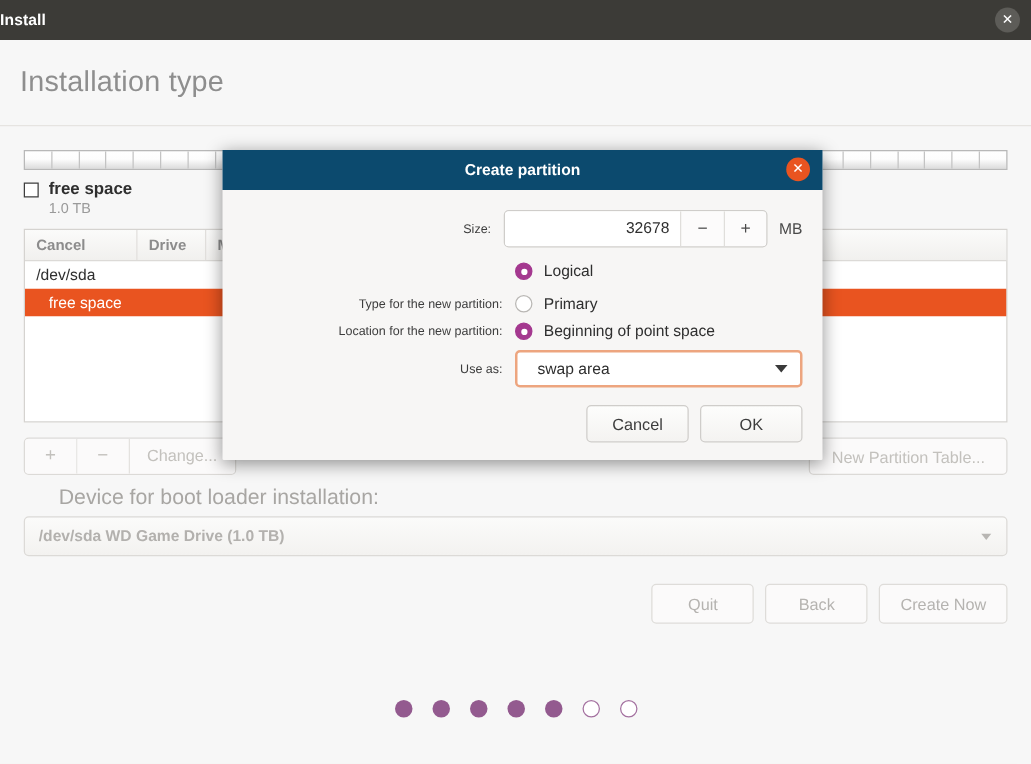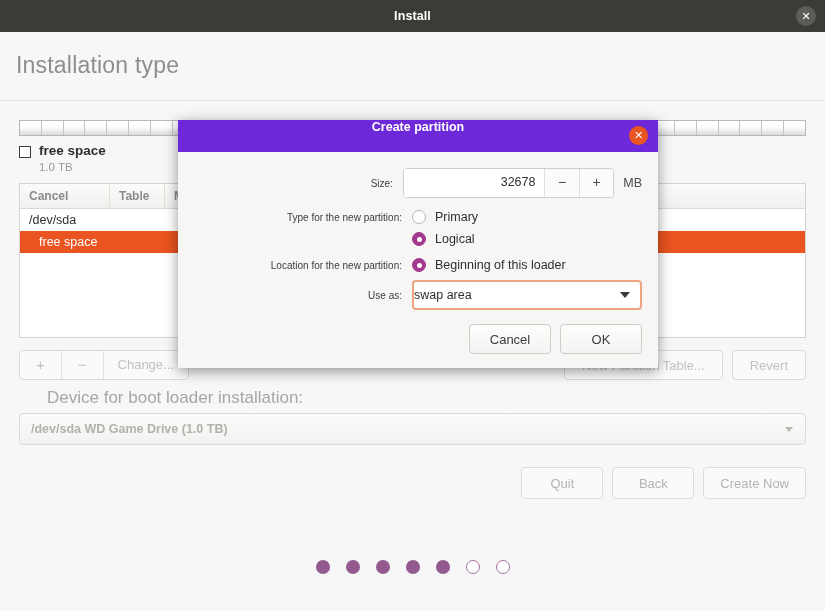--- a/index.html
+++ b/index.html
@@ -24,21 +24,21 @@
   }
 
   
   .titlebar {
     position: absolute;
     left: 0; top: 0;
     width: 825px; height: 32px;
     background: #3c3b37;
     display: flex;
     align-items: center;
-    justify-content: center;
+    justify-content: flex-start;
   }
   .titlebar-title {
     color: #ffffff;
     font-size: 12.5px;
     font-weight: bold;
     letter-spacing: 0.1px;
   }
   .win-close {
     position: absolute;
     right: 9px; top: 6px;
@@ -303,22 +303,23 @@
   .dialog {
     position: absolute;
     left: 178px; top: 120px;
     width: 480px;
     background: #f7f6f5;
     box-shadow: 0 3px 14px rgba(0,0,0,0.42);
     border-radius: 1px;
   }
   .dlg-titlebar {
     height: 32px;
-    background: #6d28d9;
-    display: flex;
+    background: #0c4a6e;
+    display: flex;
+    align-items: center;
     justify-content: center;
     position: relative;
   }
   .dlg-title {
     color: #ffffff;
     font-size: 12.5px;
     font-weight: bold;
   }
   .dlg-close {
     position: absolute;
@@ -429,21 +430,21 @@
     border: 2px solid #eda57f;
     border-radius: 4px;
     background: #ffffff;
     display: flex;
     align-items: center;
     box-sizing: border-box;
     cursor: pointer;
   }
   .dlg-combo-text {
     flex: 1;
-    padding-left: 0;
+    padding-left: 16px;
     font-size: 12.5px;
     color: #2f2f2f;
   }
   .dlg-caret {
     margin-right: 10px;
     width: 0; height: 0;
     border-left: 5px solid transparent;
     border-right: 5px solid transparent;
     border-top: 6px solid #3a3a3a;
   }
@@ -525,21 +526,21 @@
     <div class="legend-check"></div>
     <div class="legend-text">
       <div class="legend-name">free space</div>
       <div class="legend-size">1.0 TB</div>
     </div>
   </div>
 
   <div class="ptable">
     <div class="ptable-head">
       <div class="th col-device">Cancel</div>
-      <div class="th col-type">Table</div>
+      <div class="th col-type">Drive</div>
       <div class="th col-mount">Mount point</div>
       <div class="th col-format">Format?</div>
       <div class="th col-size">Size</div>
       <div class="th col-used">Used</div>
       <div class="th col-system">System</div>
     </div>
     <div class="ptable-row">
       <div class="td col-device">/dev/sda</div>
       <div class="td col-type"></div>
       <div class="td col-mount"></div>
@@ -561,21 +562,20 @@
 
   <div class="toolbar">
     <div class="btn-group">
       <div class="gbtn icon-btn">+</div>
       <div class="gbtn icon-btn">−</div>
       <div class="gbtn">Change...</div>
     </div>
   </div>
   <div class="toolbar-right">
     <div class="flat-btn">New Partition Table...</div>
-    <div class="flat-btn">Revert</div>
   </div>
 
   <div class="bl-label">Device for boot loader installation:</div>
   <div class="bl-combo">
     <div class="bl-combo-text">/dev/sda WD Game Drive (1.0 TB)</div>
     <div class="bl-caret"></div>
   </div>
 
   <div class="bottom-nav">
     <div class="nav-btn">Quit</div>
@@ -603,41 +603,41 @@
       <div class="frow">
         <div class="flabel">Size:</div>
         <div class="spin">
           <div class="spin-entry">32678</div>
           <div class="spin-btn">−</div>
           <div class="spin-btn">+</div>
         </div>
         <div class="unit">MB</div>
       </div>
 
+      <div class="frow">
+        <div class="flabel"></div>
+        <div class="radio-line">
+          <div class="radio on"></div>
+          <div class="radio-text">Logical</div>
+        </div>
+      </div>
+
       <div class="frow frow-tight">
         <div class="flabel">Type for the new partition:</div>
         <div class="radio-line">
           <div class="radio off"></div>
           <div class="radio-text">Primary</div>
         </div>
       </div>
 
-      <div class="frow">
-        <div class="flabel"></div>
-        <div class="radio-line">
-          <div class="radio on"></div>
-          <div class="radio-text">Logical</div>
-        </div>
-      </div>
-
       <div class="frow frow-tight">
         <div class="flabel">Location for the new partition:</div>
         <div class="radio-line">
           <div class="radio on"></div>
-          <div class="radio-text">Beginning of this loader</div>
+          <div class="radio-text">Beginning of point space</div>
         </div>
       </div>
 
 
       <div class="frow">
         <div class="flabel">Use as:</div>
         <div class="dlg-combo">
           <div class="dlg-combo-text">swap area</div>
           <div class="dlg-caret"></div>
         </div>

